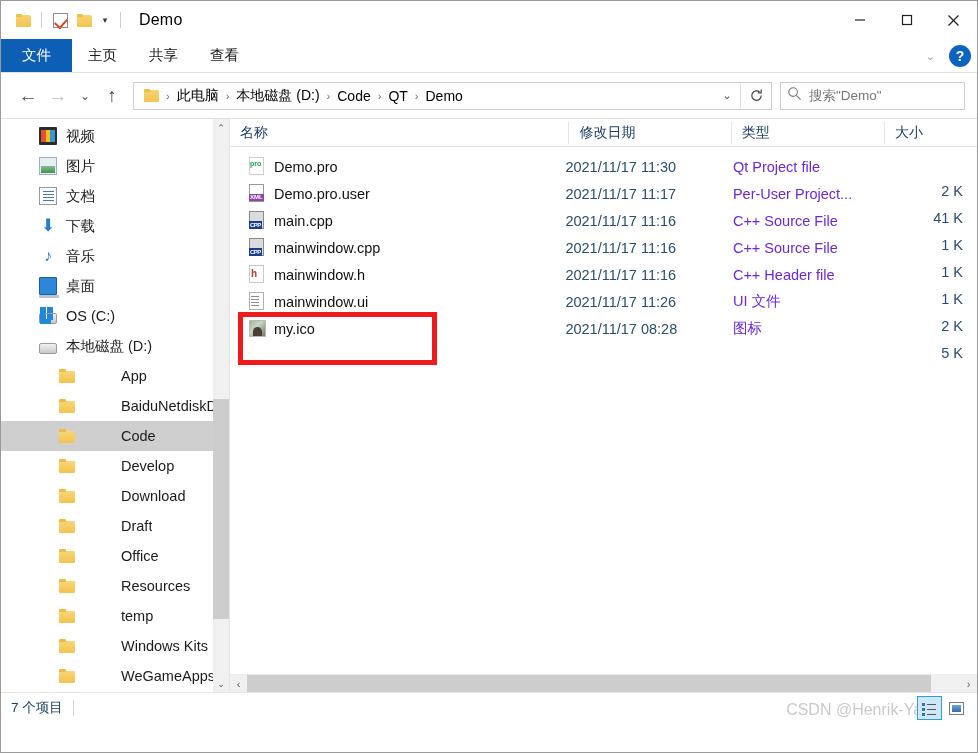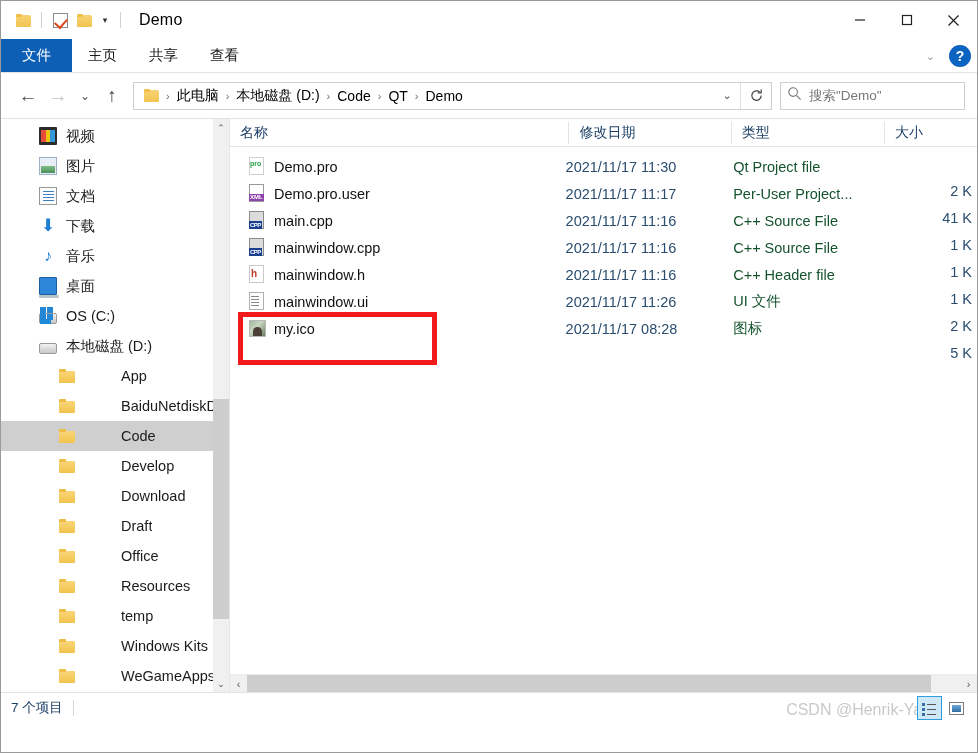--- a/index.html
+++ b/index.html
@@ -314,22 +314,22 @@
     white-space: nowrap;
     overflow: hidden;
   }
   .cell-name {
     width: 340px;
     display: flex; align-items: center;
     gap: 9px; padding-left: 18px;
     color:#111;
   }
   .cell-date { width: 175px; color:#2b4d70; padding-left:10px;}
-  .cell-type { width: 165px; color:#14532d; padding-left:10px;}
-  .cell-size { width: 100px; color:#2b4d70; text-align:right; padding-right: 5px; margin-top: 48px;}
+  .cell-type { width: 165px; color:#6d28d9; padding-left:10px;}
+  .cell-size { width: 100px; color:#2b4d70; text-align:right; padding-right: 14px; margin-top: 48px;}
 
   .ficon { width: 17px; height: 19px; flex: none; position: relative; }
   .fi-pro { background:#fff;border:1px solid #cfcfcf;width:15px;height:18px;}
   .fi-pro-tag{position:absolute;left:0;top:1px;background:#fff;color:#22a14a;font-size:7px;font-weight:bold;line-height:8px;}
   .fi-user { background:#fff;border:1px solid #9a9a9a;width:15px;height:18px;}
   .fi-user-tag{position:absolute;left:1px;bottom:2px;background:#8e44ad;color:#fff;font-size:6px;font-weight:bold;line-height:7px;padding:0 1px;}
   .fi-cpp { background:#dcdcdc;border:1px solid #8a8a8a;width:15px;height:18px;}
   .fi-cpp-tag{position:absolute;left:0px;bottom:1px;background:#1b3f8f;color:#fff;font-size:6px;font-weight:bold;line-height:8px;padding:0 1px;letter-spacing:-0.5px;}
   .fi-h { background:#fff;border:1px solid #c9c9c9;width:15px;height:18px;}
   .fi-h-tag{position:absolute;left:3px;top:4px;color:#c0392b;font-size:10px;font-weight:bold;line-height:10px;}

